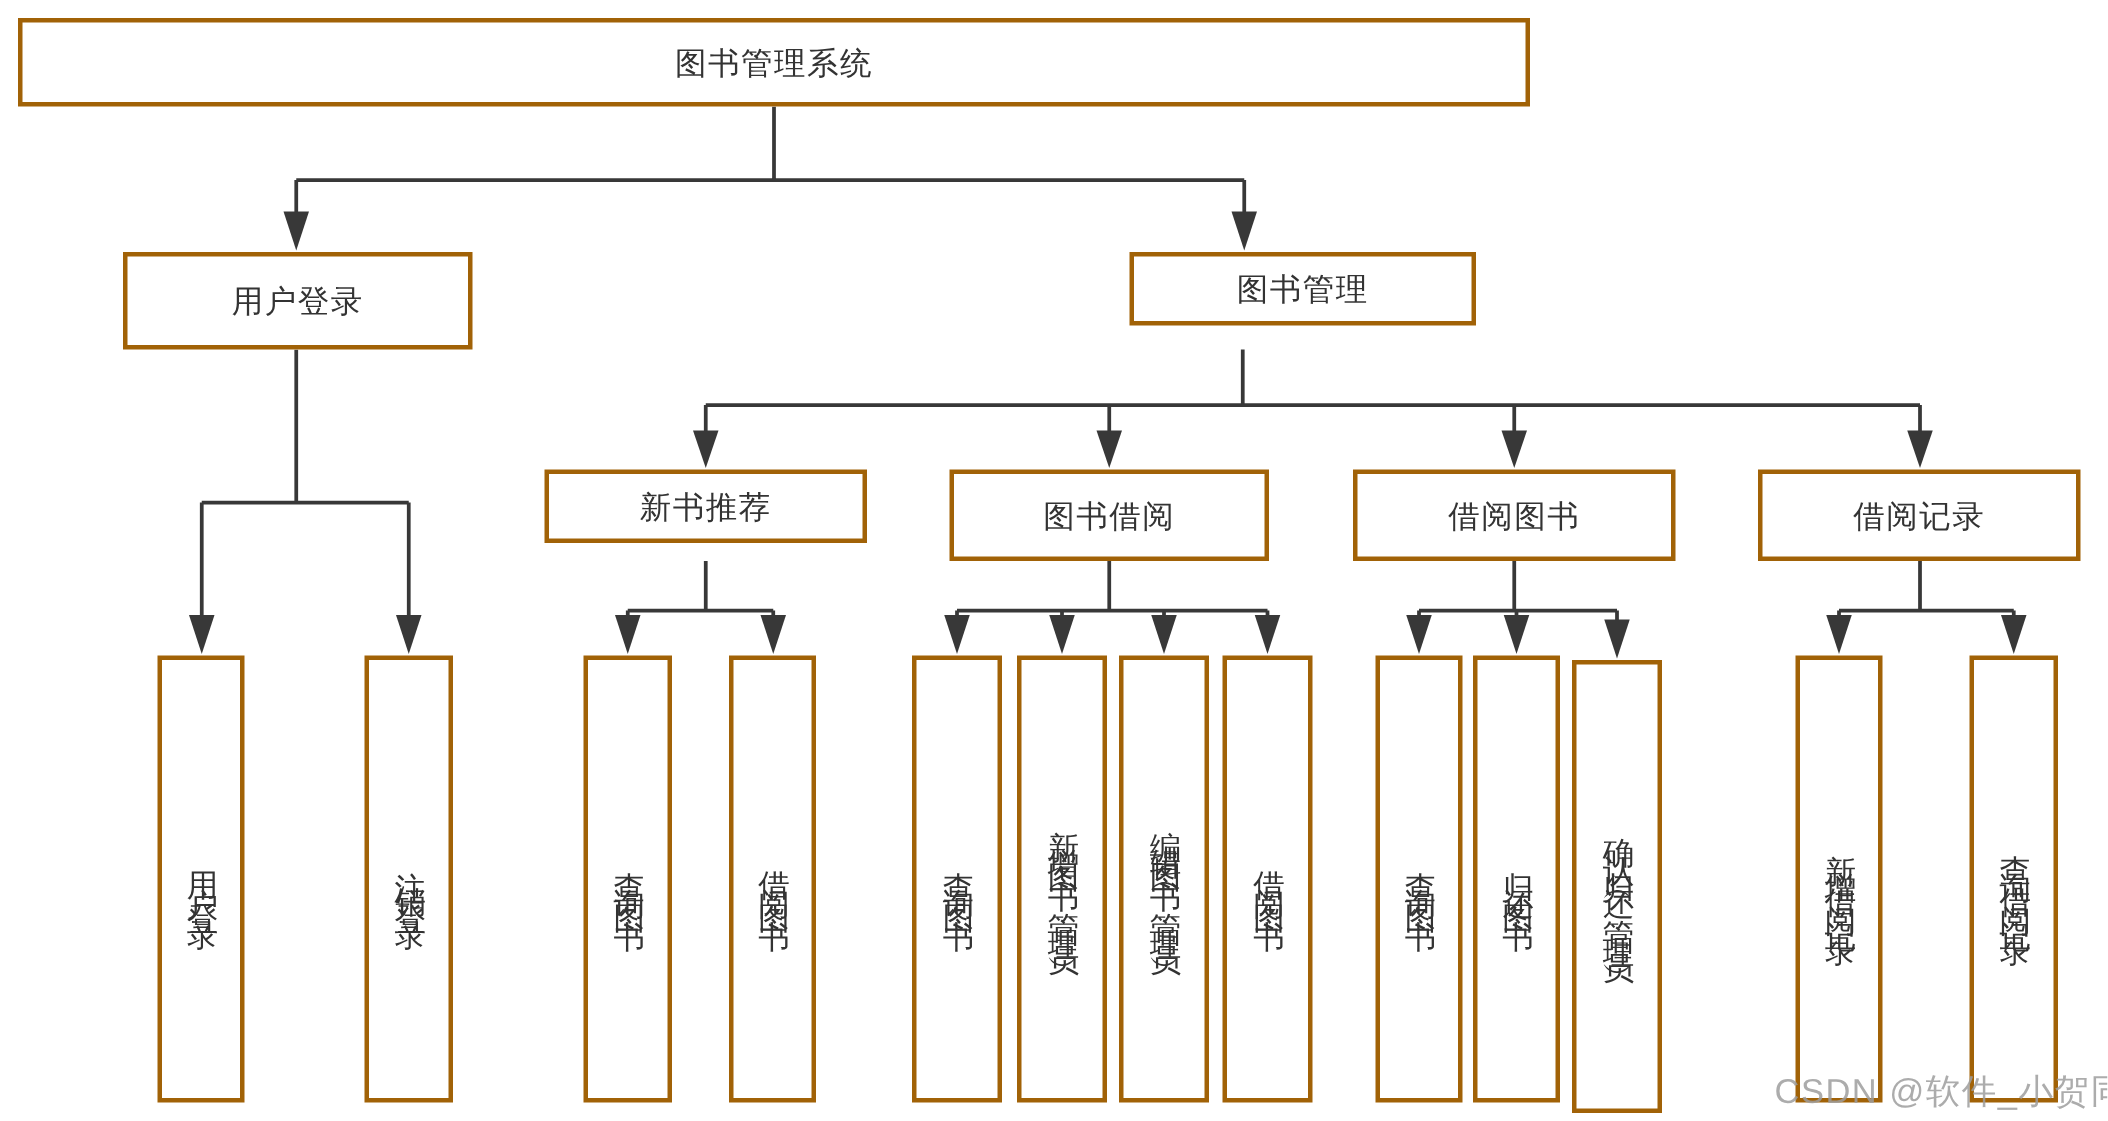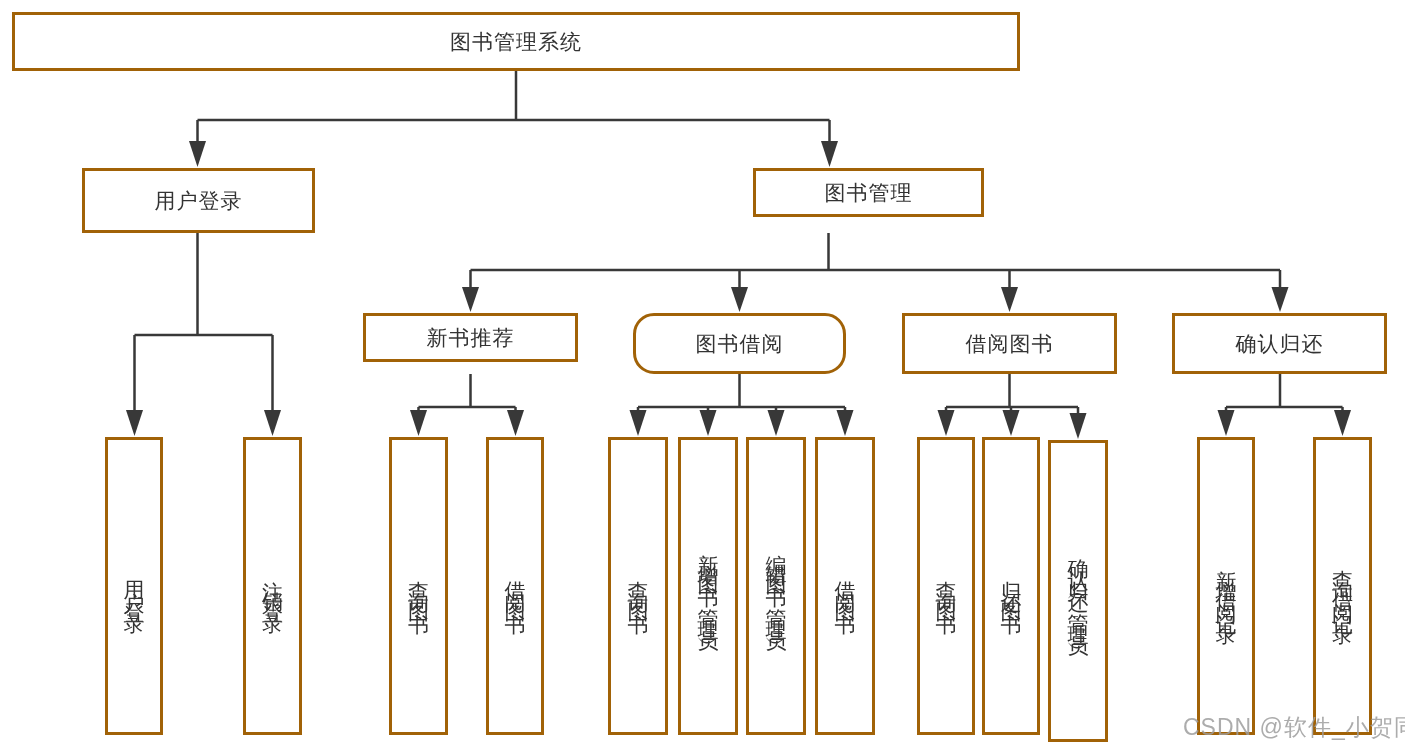--- a/index.html
+++ b/index.html
@@ -39,21 +39,21 @@
     letter-spacing: 11px;
     white-space: nowrap;
   }
   
   #n-root   { left: 12px;  top: 12px;  width: 1008px; height: 59px; }
   
   #n-login  { left: 82px;  top: 168px; width: 233px;  height: 65px; }
   #n-mgmt   { left: 713px; top: 168px; width: 231px;  height: 49px; margin-left: 40px; }
   
   #n-newbook { left: 363px;  top: 313px; width: 215px; height: 49px; }
-  #n-borrow  { left: 633px;  top: 313px; width: 213px; height: 61px; border-radius: 21px; }
+  #n-borrow  { left: 633px;  top: 313px; width: 213px; height: 61px; }
   #n-current { left: 902px;  top: 313px; width: 215px; height: 61px; }
   #n-records { left: 1172px; top: 313px; width: 215px; height: 61px; }
   
   #l-login1   { left: 105px;  top: 437px; width: 58px; height: 298px; }
   #l-logout   { left: 243px;  top: 437px; width: 59px; height: 298px; }
   #l-nb-query { left: 389px;  top: 437px; width: 59px; height: 298px; }
   #l-nb-borrow{ left: 486px;  top: 437px; width: 58px; height: 298px; }
   #l-bb-query { left: 608px;  top: 437px; width: 60px; height: 298px; }
   #l-bb-add   { left: 678px;  top: 437px; width: 60px; height: 298px; }
   #l-bb-edit  { left: 746px;  top: 437px; width: 60px; height: 298px; }
@@ -120,21 +120,21 @@
   </svg>
 
   <div class="node h" id="n-root">图书管理系统</div>
 
   <div class="node h" id="n-login">用户登录</div>
   <div class="node h" id="n-mgmt">图书管理</div>
 
   <div class="node h" id="n-newbook">新书推荐</div>
   <div class="node h" id="n-borrow">图书借阅</div>
   <div class="node h" id="n-current">借阅图书</div>
-  <div class="node h" id="n-records">确认归还</div>
+  <div class="node h" id="n-records">借阅记录</div>
 
   <div class="node v" id="l-login1">用户登录</div>
   <div class="node v" id="l-logout">注销登录</div>
 
   <div class="node v" id="l-nb-query">查询图书</div>
   <div class="node v" id="l-nb-borrow">借阅图书</div>
 
   <div class="node v" id="l-bb-query">查询图书</div>
   <div class="node v" id="l-bb-add">新增图书（管理员）</div>
   <div class="node v" id="l-bb-edit">编辑图书（管理员）</div>

